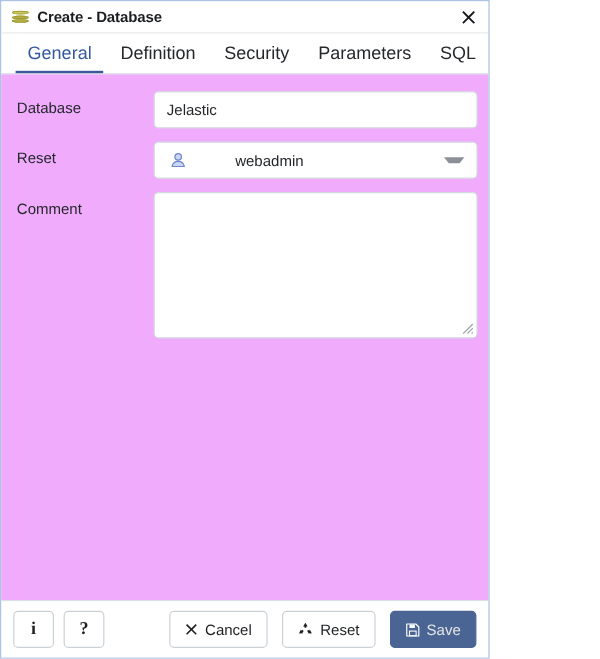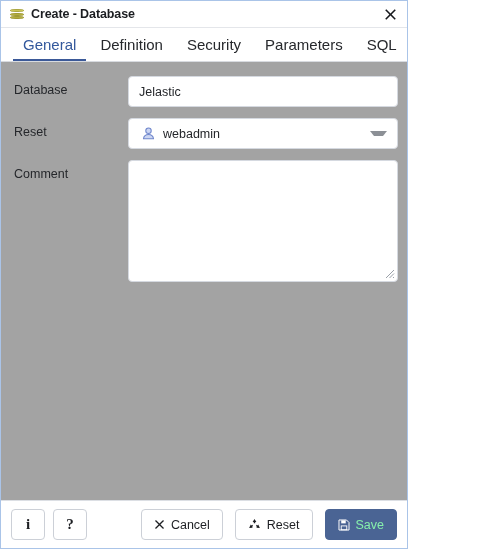--- a/index.html
+++ b/index.html
@@ -109,21 +109,21 @@
     left: 2px;
     right: 2px;
     bottom: 0;
     height: 2.5px;
     background: #3b5998;
   }
 
   
   .form-body {
     flex: 1 1 auto;
-    background: #a3a3a3;
+    background: #f0abfc;
     padding: 14px 9px 12px 9px;
     box-sizing: border-box;
     overflow: hidden;
   }
   .row {
     display: flex;
     align-items: flex-start;
     margin-bottom: 11px;
   }
   .row-label {
@@ -159,20 +159,21 @@
     width: 100%;
     height: 31px;
     background: #ffffff;
     border: 1px solid #d5d9e0;
     border-radius: 4px;
     display: flex;
     align-items: center;
     padding: 0 10px 0 12px;
     cursor: pointer;
     position: relative;
+    gap: 33px;
   }
   .user-icon {
     flex: 0 0 15px;
     width: 15px;
     height: 15px;
     margin-right: 7px;
     display: block;
   }
   .select-value {
     flex: 1 1 auto;
@@ -253,21 +254,21 @@
   .btn.icon-only {
     width: 34px;
     padding: 0;
     font-weight: bold;
     font-family: "Liberation Serif", serif;
     font-size: 15px;
   }
   .btn.primary {
     background: #4a6494;
     border-color: #4a6494;
-    color: #86efac;
+    color: #e5e5e5;
   }
   .btn svg { display: block; }
 </style>
 </head>
 <body>
 
 <div class="dialog">
 
   <div class="titlebar">
     <span class="db-icon">

